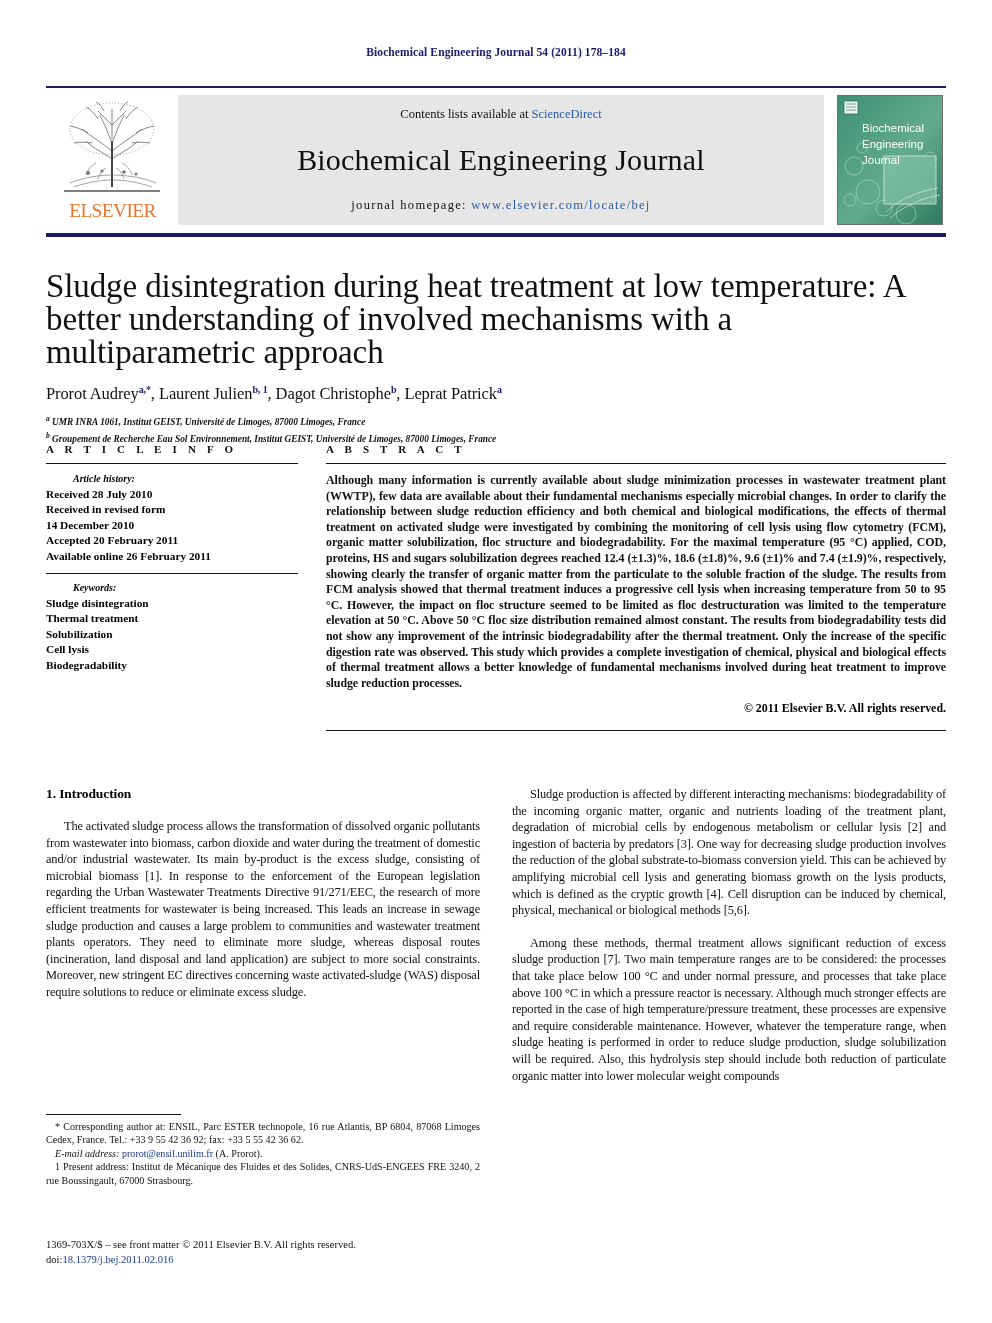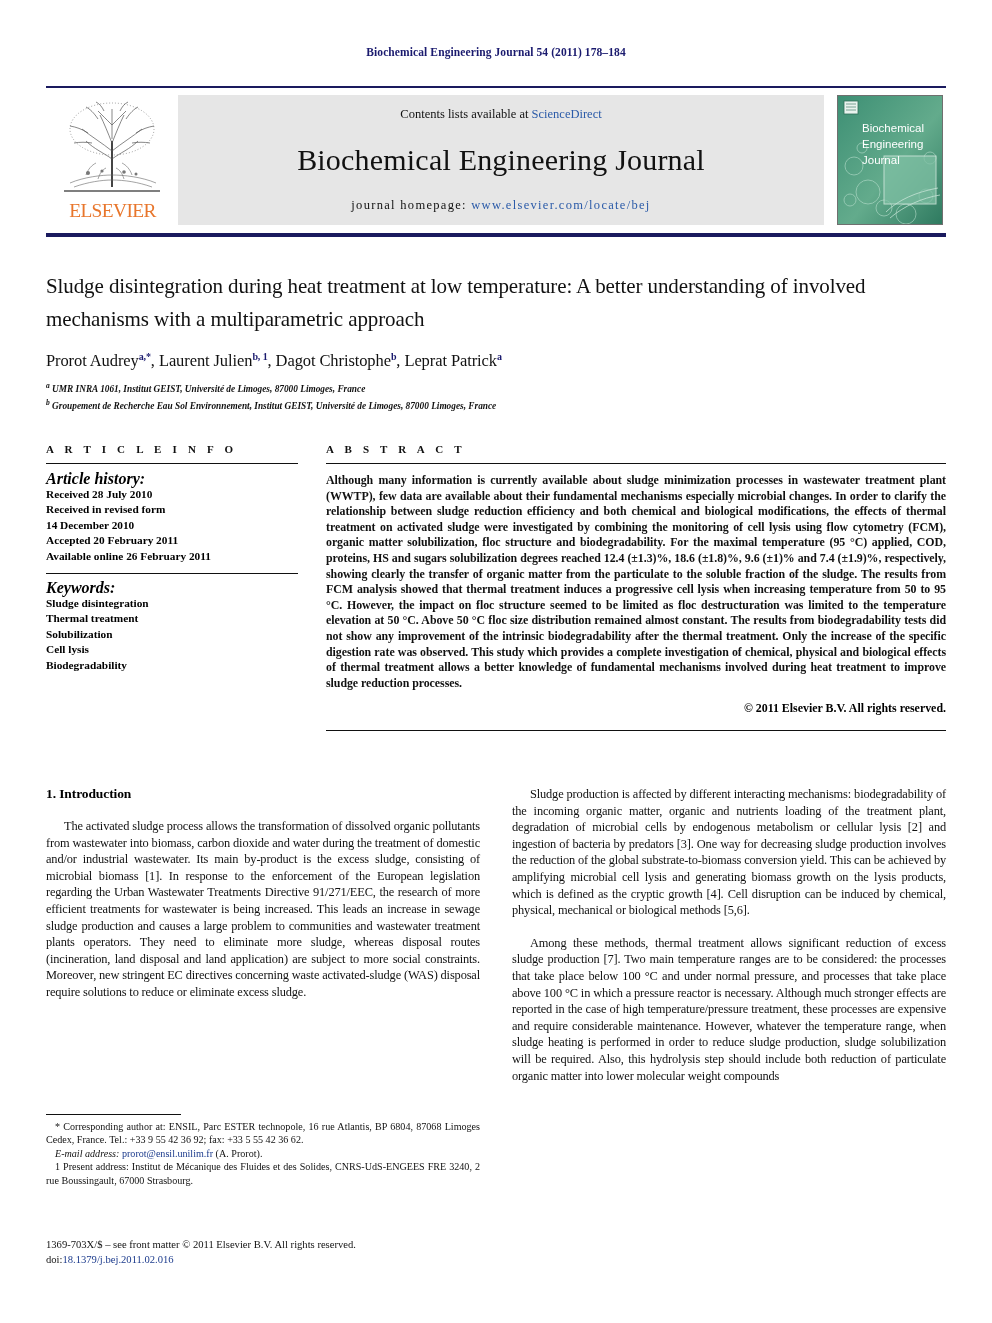--- a/index.html
+++ b/index.html
@@ -122,21 +122,21 @@
     width: 900px;
   }
 
   
   .title-area {
     position: absolute;
     left: 46px; top: 270px;
     width: 900px;
   }
   .art-title {
-    font-size: 21px;
+    font-size: 33px;
     line-height: 33px;
     font-weight: normal;
     color: #111;
     margin: 0;
     letter-spacing: -0.1px;
   }
   .authors {
     font-size: 16.5px;
     margin-top: 14px;
     color: #111;
@@ -181,22 +181,23 @@
     color: #111;
     margin-bottom: 8px;
   }
   .hr-thin {
     border-top: 1px solid #111;
     margin: 0 0 7px 0;
   }
   .hist-title, .kw-title {
     font-style: italic;
     font-weight: bold;
-    font-size: 16px;
+    font-size: 10px;
     line-height: 15.5px;
+    margin-left: 27px;
   }
   .hist-line, .kw-line {
     font-size: 11.3px;
     line-height: 15.5px;
     font-weight: bold;
   }
   .kw-block { margin-top: 9px; }
   .kw-block .hr-thin { margin-bottom: 6px; }
   .abstract-rule-top {
     border-top: 1px solid #111;

